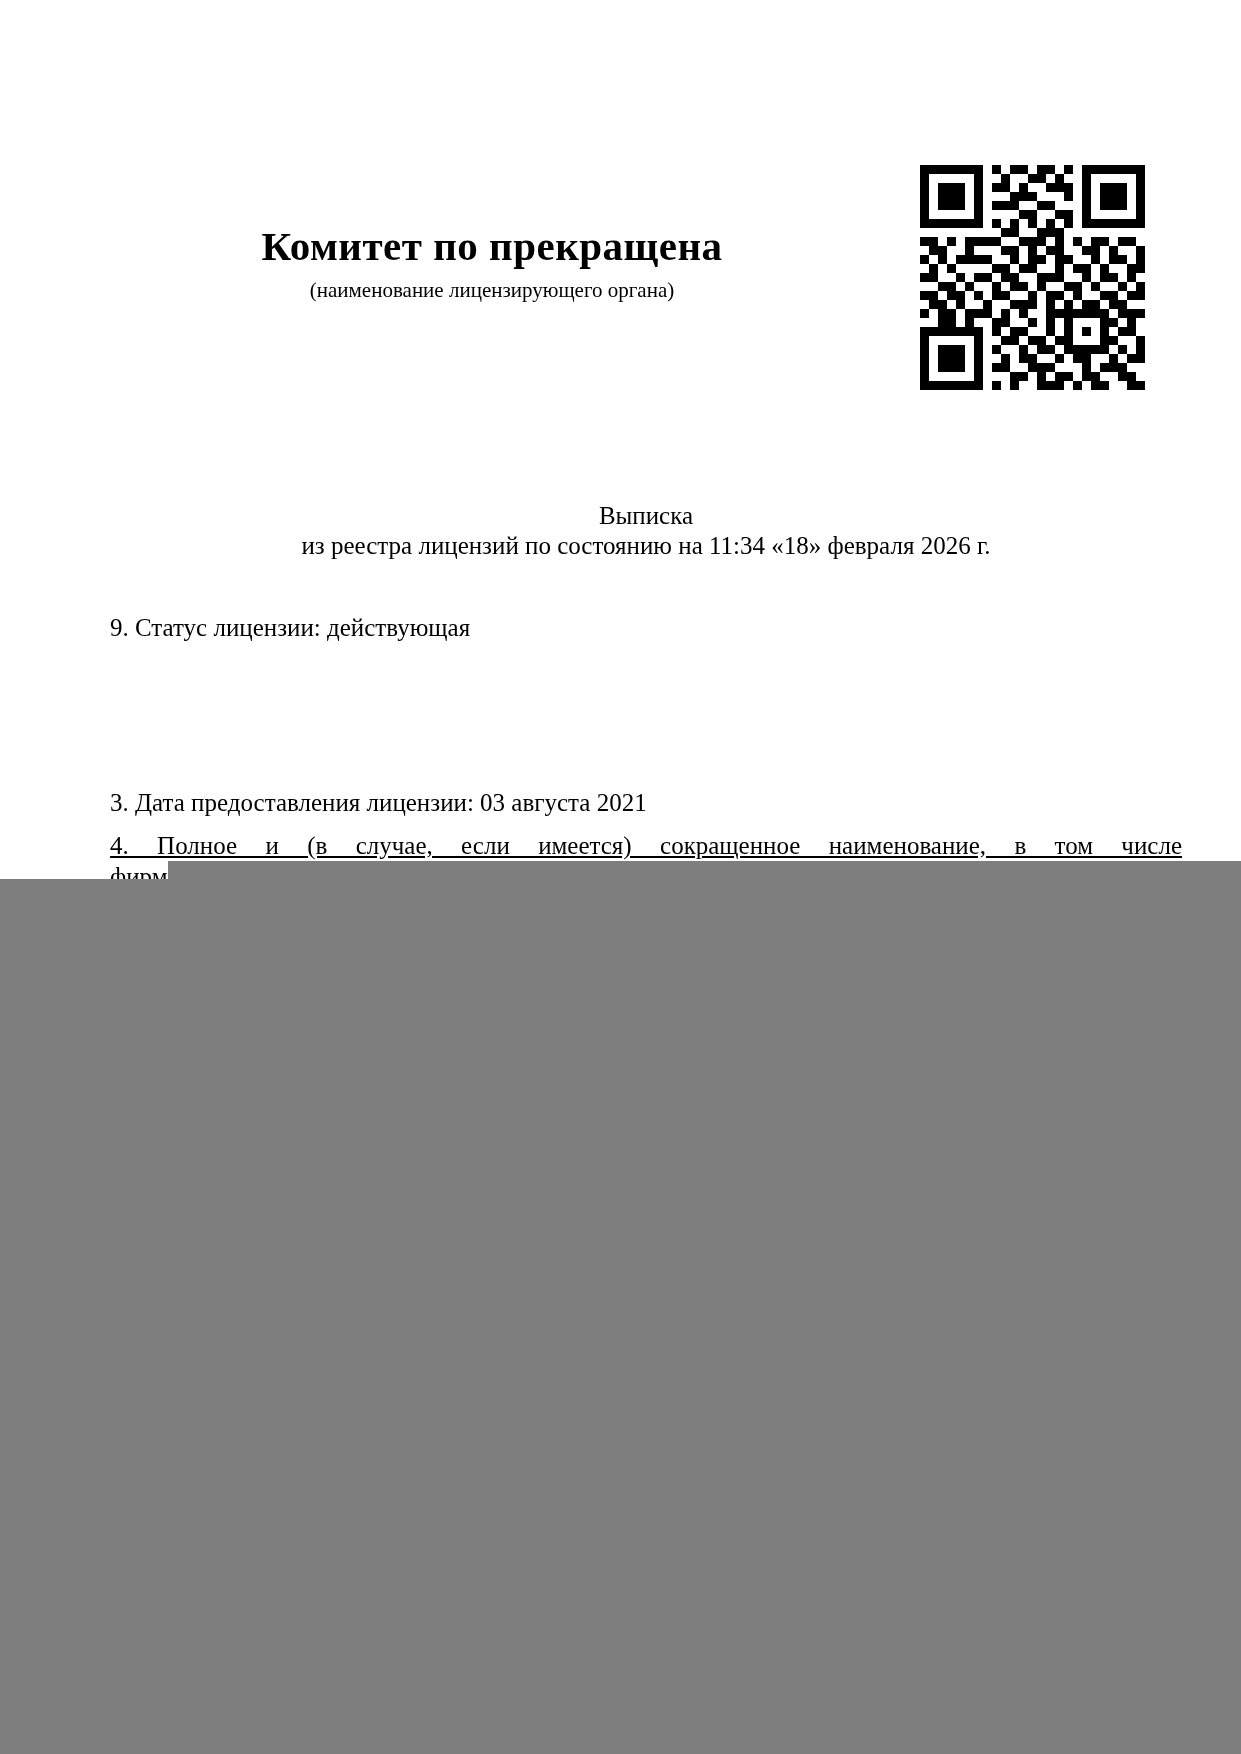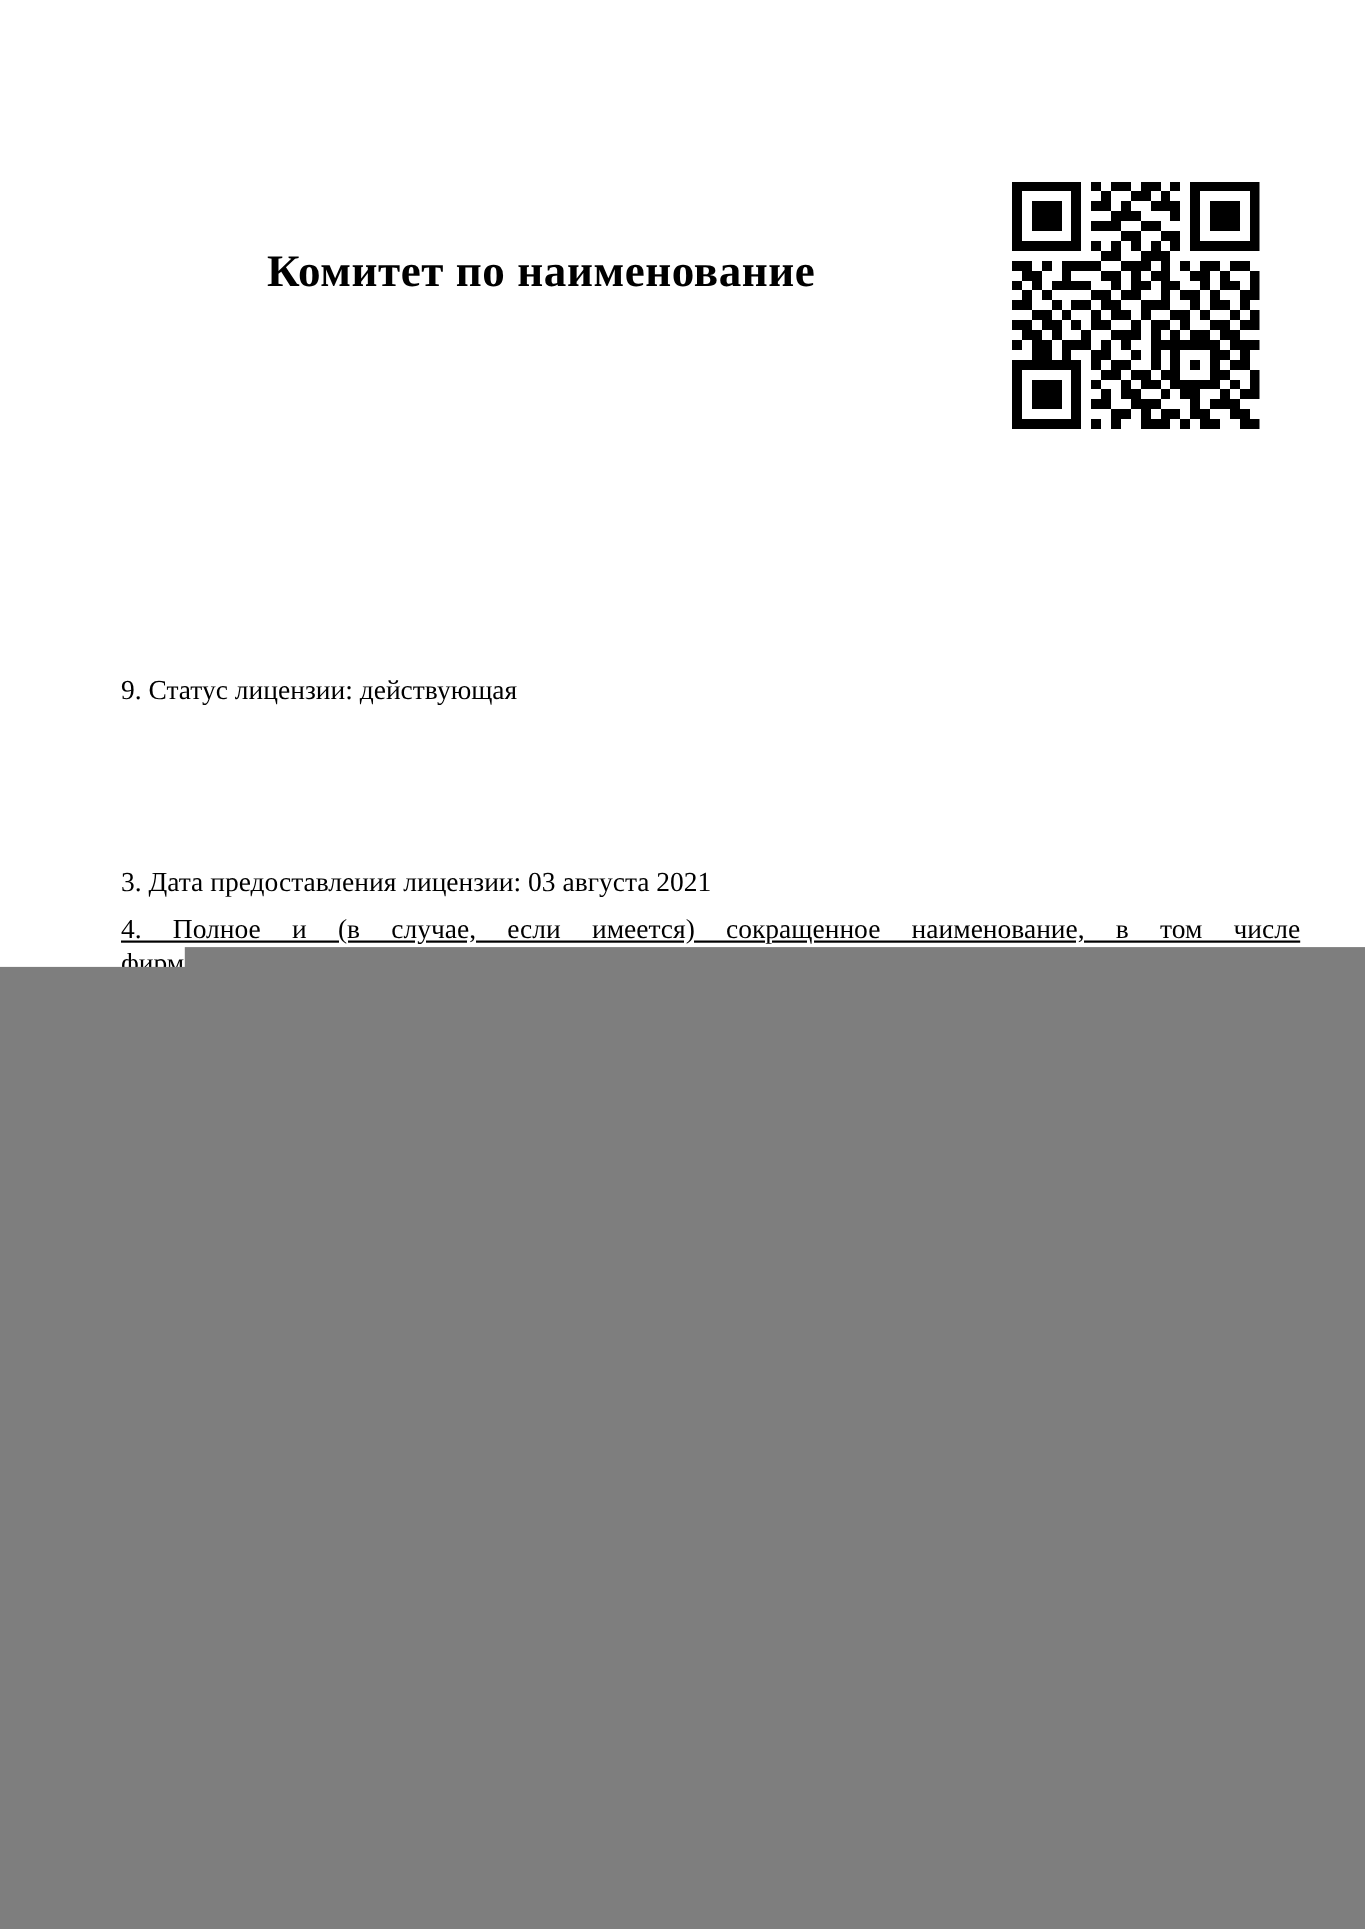--- a/index.html
+++ b/index.html
@@ -56,21 +56,22 @@
   .redaction{position:absolute;z-index:5;}
   .redaction-top{left:168px;top:861px;width:1073px;height:19px;}
   .redaction-main{left:0;top:879px;width:1241px;height:875px;}
 </style>
 </head>
 <body>
 
 <div class="page">
 
   <div class="header-block">
-    <div class="doc-org-name">Комитет по наименование</div>
+    <div class="doc-org-name">Комитет по прекращена</div>
+    <div class="doc-org-caption">(наименование лицензирующего органа)</div>
   </div>
 
   <div class="qr-box">
       <svg viewBox="0 0 25 25" shape-rendering="crispEdges">
         <rect x="0" y="0" width="1" height="1" fill="#000000"></rect>
         <rect x="1" y="0" width="1" height="1" fill="#000000"></rect>
         <rect x="2" y="0" width="1" height="1" fill="#000000"></rect>
         <rect x="3" y="0" width="1" height="1" fill="#000000"></rect>
         <rect x="4" y="0" width="1" height="1" fill="#000000"></rect>
         <rect x="5" y="0" width="1" height="1" fill="#000000"></rect>
@@ -406,20 +407,24 @@
         <rect x="14" y="24" width="1" height="1" fill="#000000"></rect>
         <rect x="15" y="24" width="1" height="1" fill="#000000"></rect>
         <rect x="17" y="24" width="1" height="1" fill="#000000"></rect>
         <rect x="19" y="24" width="1" height="1" fill="#000000"></rect>
         <rect x="20" y="24" width="1" height="1" fill="#000000"></rect>
         <rect x="23" y="24" width="1" height="1" fill="#000000"></rect>
         <rect x="24" y="24" width="1" height="1" fill="#000000"></rect>
       </svg>
     </div>
 
+  <div class="extract-block">
+    <div>Выписка</div>
+    <div>из реестра лицензий по состоянию на 11:34 «18» февраля 2026 г.</div>
+  </div>
 
   <div class="item item-1">9. Статус лицензии: действующая</div>
 
 
 
   <div class="item item-3">3. Дата предоставления лицензии: 03 августа 2021</div>
 
   <div class="item item-4-line1">4. Полное и (в случае, если имеется) сокращенное наименование, в том числе</div>
 
   <div class="item item-4-line2">фирм</div>

